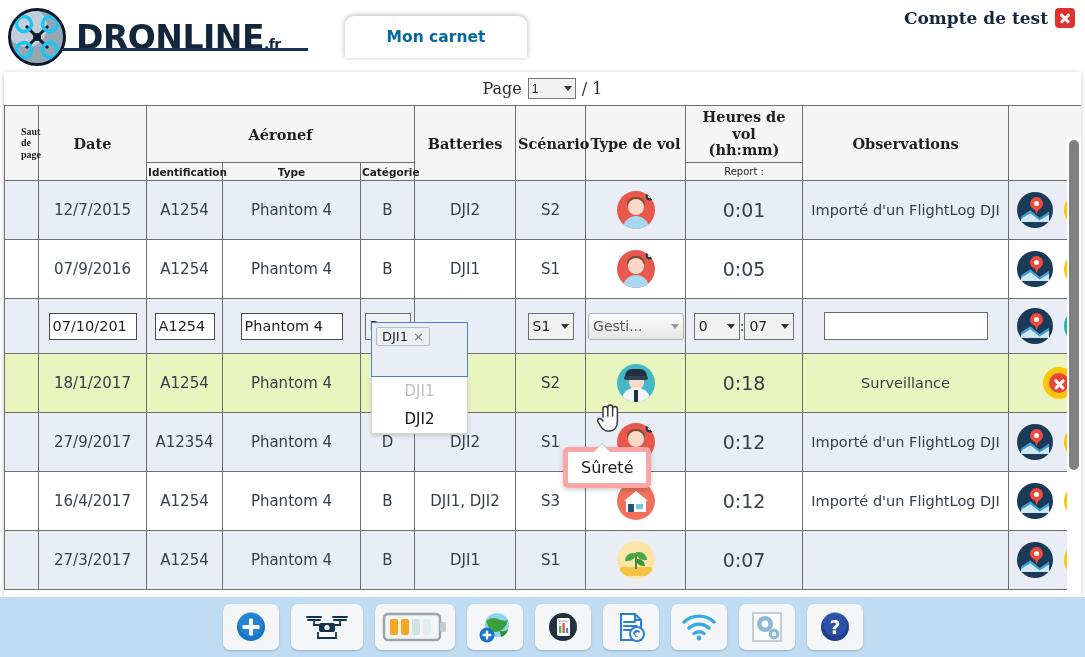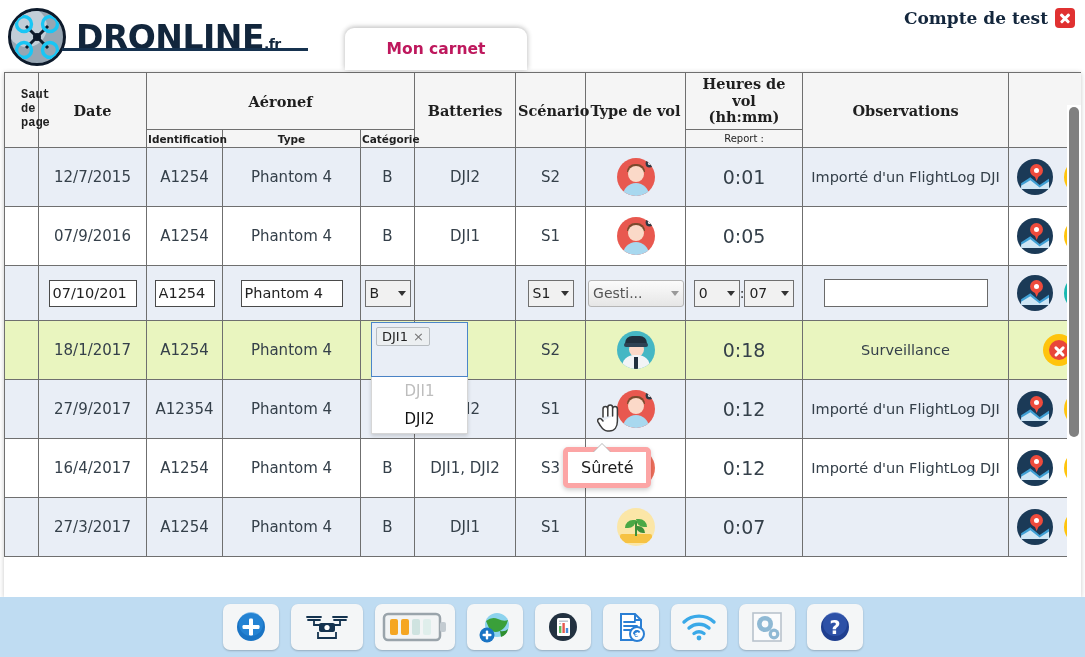--- a/index.html
+++ b/index.html
@@ -26,25 +26,25 @@
 
   .account { position:absolute; right:10px; top:8px; display:flex; align-items:center; gap:7px;
              font-family:"DejaVu Serif", serif; font-weight:bold; font-size:17px; color:#14273d; }
   .close-sq { width:20px; height:20px; border-radius:4px; background:#e03131; position:relative;
               display:inline-block; cursor:pointer; }
   .close-sq::before, .close-sq::after { content:""; position:absolute; left:4px; top:9px;
               width:12px; height:2.6px; background:#fff; border-radius:1px; }
   .close-sq::before { transform:rotate(45deg); }
   .close-sq::after  { transform:rotate(-45deg); }
 
-  .tab { position:absolute; left:345px; top:28px; width:182px; height:42px;
+  .tab { position:absolute; left:345px; top:16px; width:182px; height:42px;
          background:#ffffff; border-radius:9px 9px 0 0;
          box-shadow:0 -2px 5px rgba(0,0,0,.13), -2px 0 5px rgba(0,0,0,.09), 2px 0 5px rgba(0,0,0,.09);
          display:flex; align-items:center; justify-content:center;
-         font-family:"DejaVu Sans", sans-serif; font-weight:bold; font-size:15.5px; color:#be185d;
+         font-family:"DejaVu Sans", sans-serif; font-weight:bold; font-size:15.5px; color:#0369a1;
          cursor:pointer; z-index:6; }
 
   
   .panel { position:absolute; left:4px; top:72px; width:1077px; height:525px; background:#ffffff;
            box-shadow:0 1px 5px rgba(0,0,0,.22); overflow:hidden; }
   .pager { height:33px; display:flex; align-items:center; justify-content:center;
            font-family:"DejaVu Serif", serif; font-size:16px; color:#2a2a2a; gap:6px; background:#fff; }
   .pg-select { width:48px; height:21px; border:1px solid #767676; background:#f2f2f2;
                font-size:12px; font-family:"Liberation Sans",sans-serif; color:#111;
                display:flex; align-items:center; padding:0 3px; position:relative; cursor:pointer; }
@@ -52,21 +52,21 @@
   .caret { width:0; height:0; border-left:4px solid transparent; border-right:4px solid transparent;
            border-top:5px solid #333; }
 
   
   .tbl-scroll { position:relative; height:492px; overflow:hidden; }
   table.grid { border-collapse:collapse; width:1064px; table-layout:fixed;
                font-family:"DejaVu Sans", sans-serif; }
   table.grid th, table.grid td { border:1px solid #6f6f6f; }
   thead th { background:#f5f5f5; color:#1f1f1f; font-family:"DejaVu Serif", serif;
              font-weight:bold; font-size:14.5px; text-align:center; padding:3px 2px; }
-  th.tiny { font-family:Liberation Mono, monospace; font-size:12px; font-weight:bold; padding:2px 16px;
+  th.tiny { font-family:Liberation Serif, serif; font-size:10px; font-weight:bold; padding:2px 16px;
             line-height:1.15; }
   th.sub { font-family:"DejaVu Sans", sans-serif; font-size:10.5px; font-weight:bold; height:18px; padding:1px; }
   th.report { font-family:"DejaVu Sans", sans-serif; font-size:10px; font-weight:normal; height:18px; padding:1px; }
   th.hvol { font-size:14.5px; line-height:1.15; }
 
   tbody td { font-family:"DejaVu Sans", sans-serif; font-size:15px; color:#35404a;
              text-align:center; border-left:none; border-right:none; border-top:none; border-bottom:none;
              padding:0 2px; }
   tbody tr { height:59px; }
   tbody tr.alt { background:#e9eef6; }
@@ -215,20 +215,28 @@
       <span class="close-sq"></span>
     </div>
   </div>
 
   <div class="tab">
     <span>Mon carnet</span>
   </div>
 
   <div class="panel">
 
+    <div class="pager">
+      <span>Page</span>
+      <span class="pg-select">
+        <span class="cap">1</span>
+        <span class="caret"></span>
+      </span>
+      <span>/ 1</span>
+    </div>
 
     <div class="tbl-scroll">
       <table class="grid">
         <colgroup>
           <col style="width:34px">
             <col style="width:108px">
             <col style="width:76px">
           <col style="width:138px">
             <col style="width:54px">
             <col style="width:101px">

